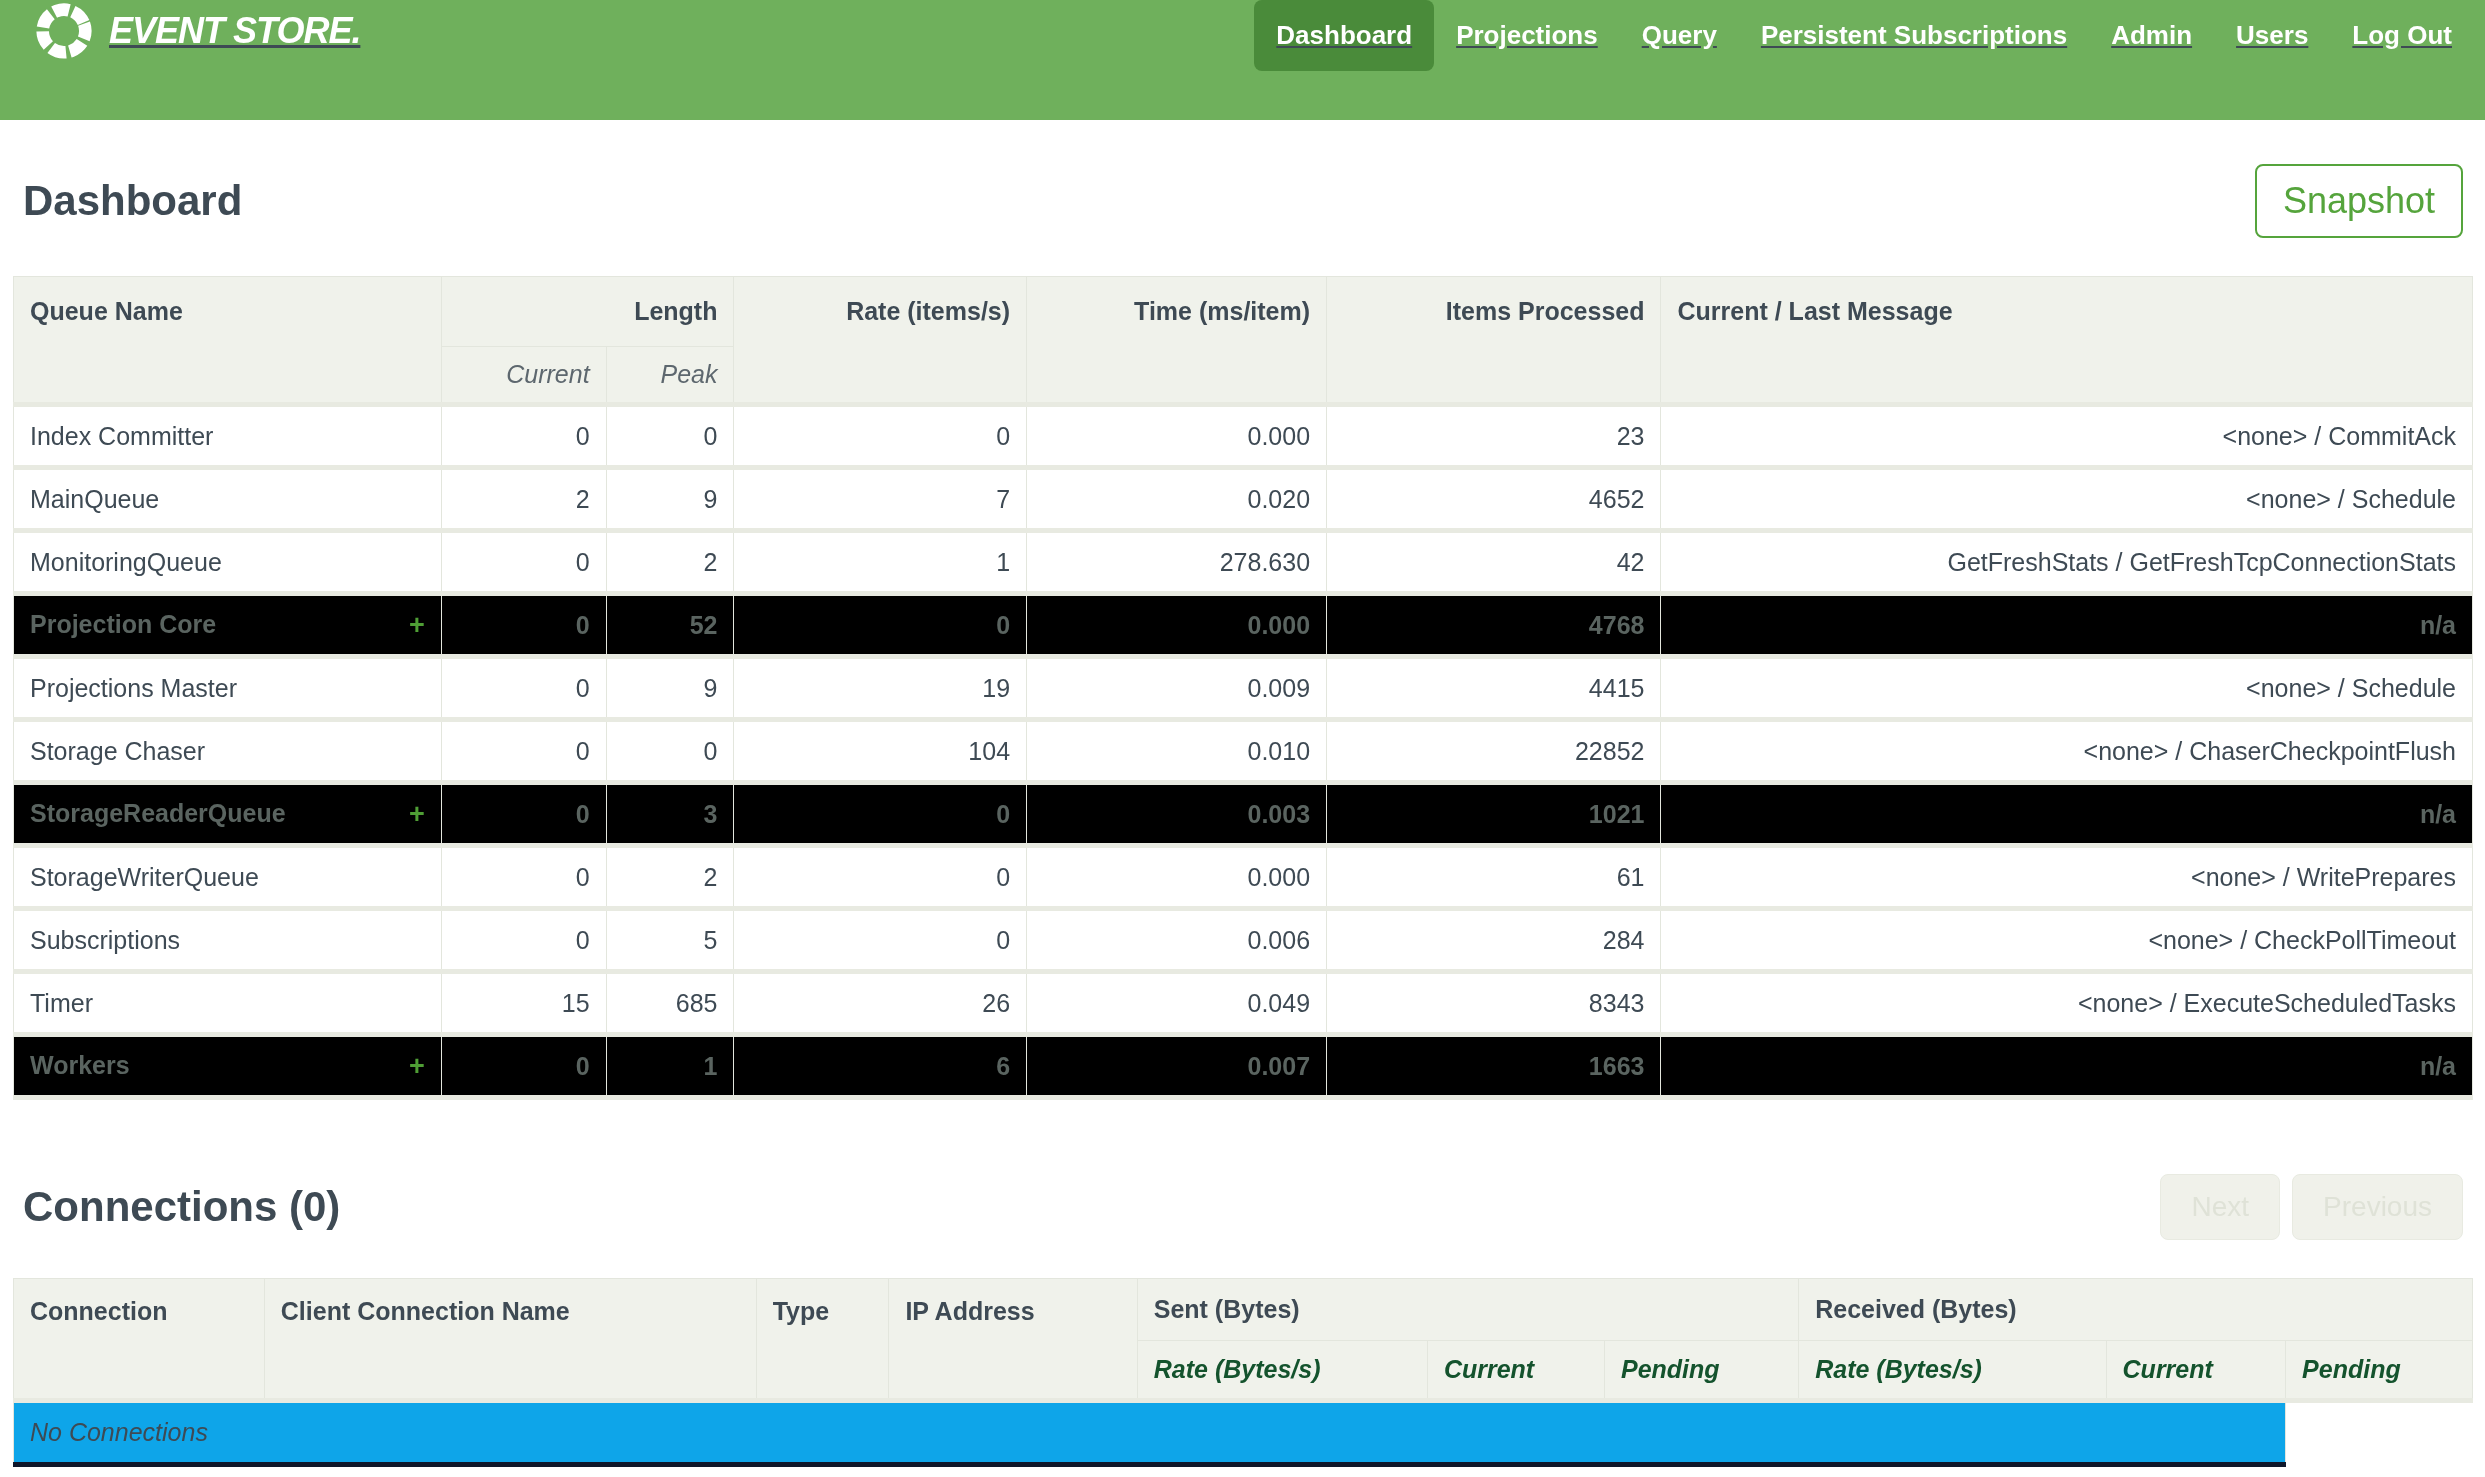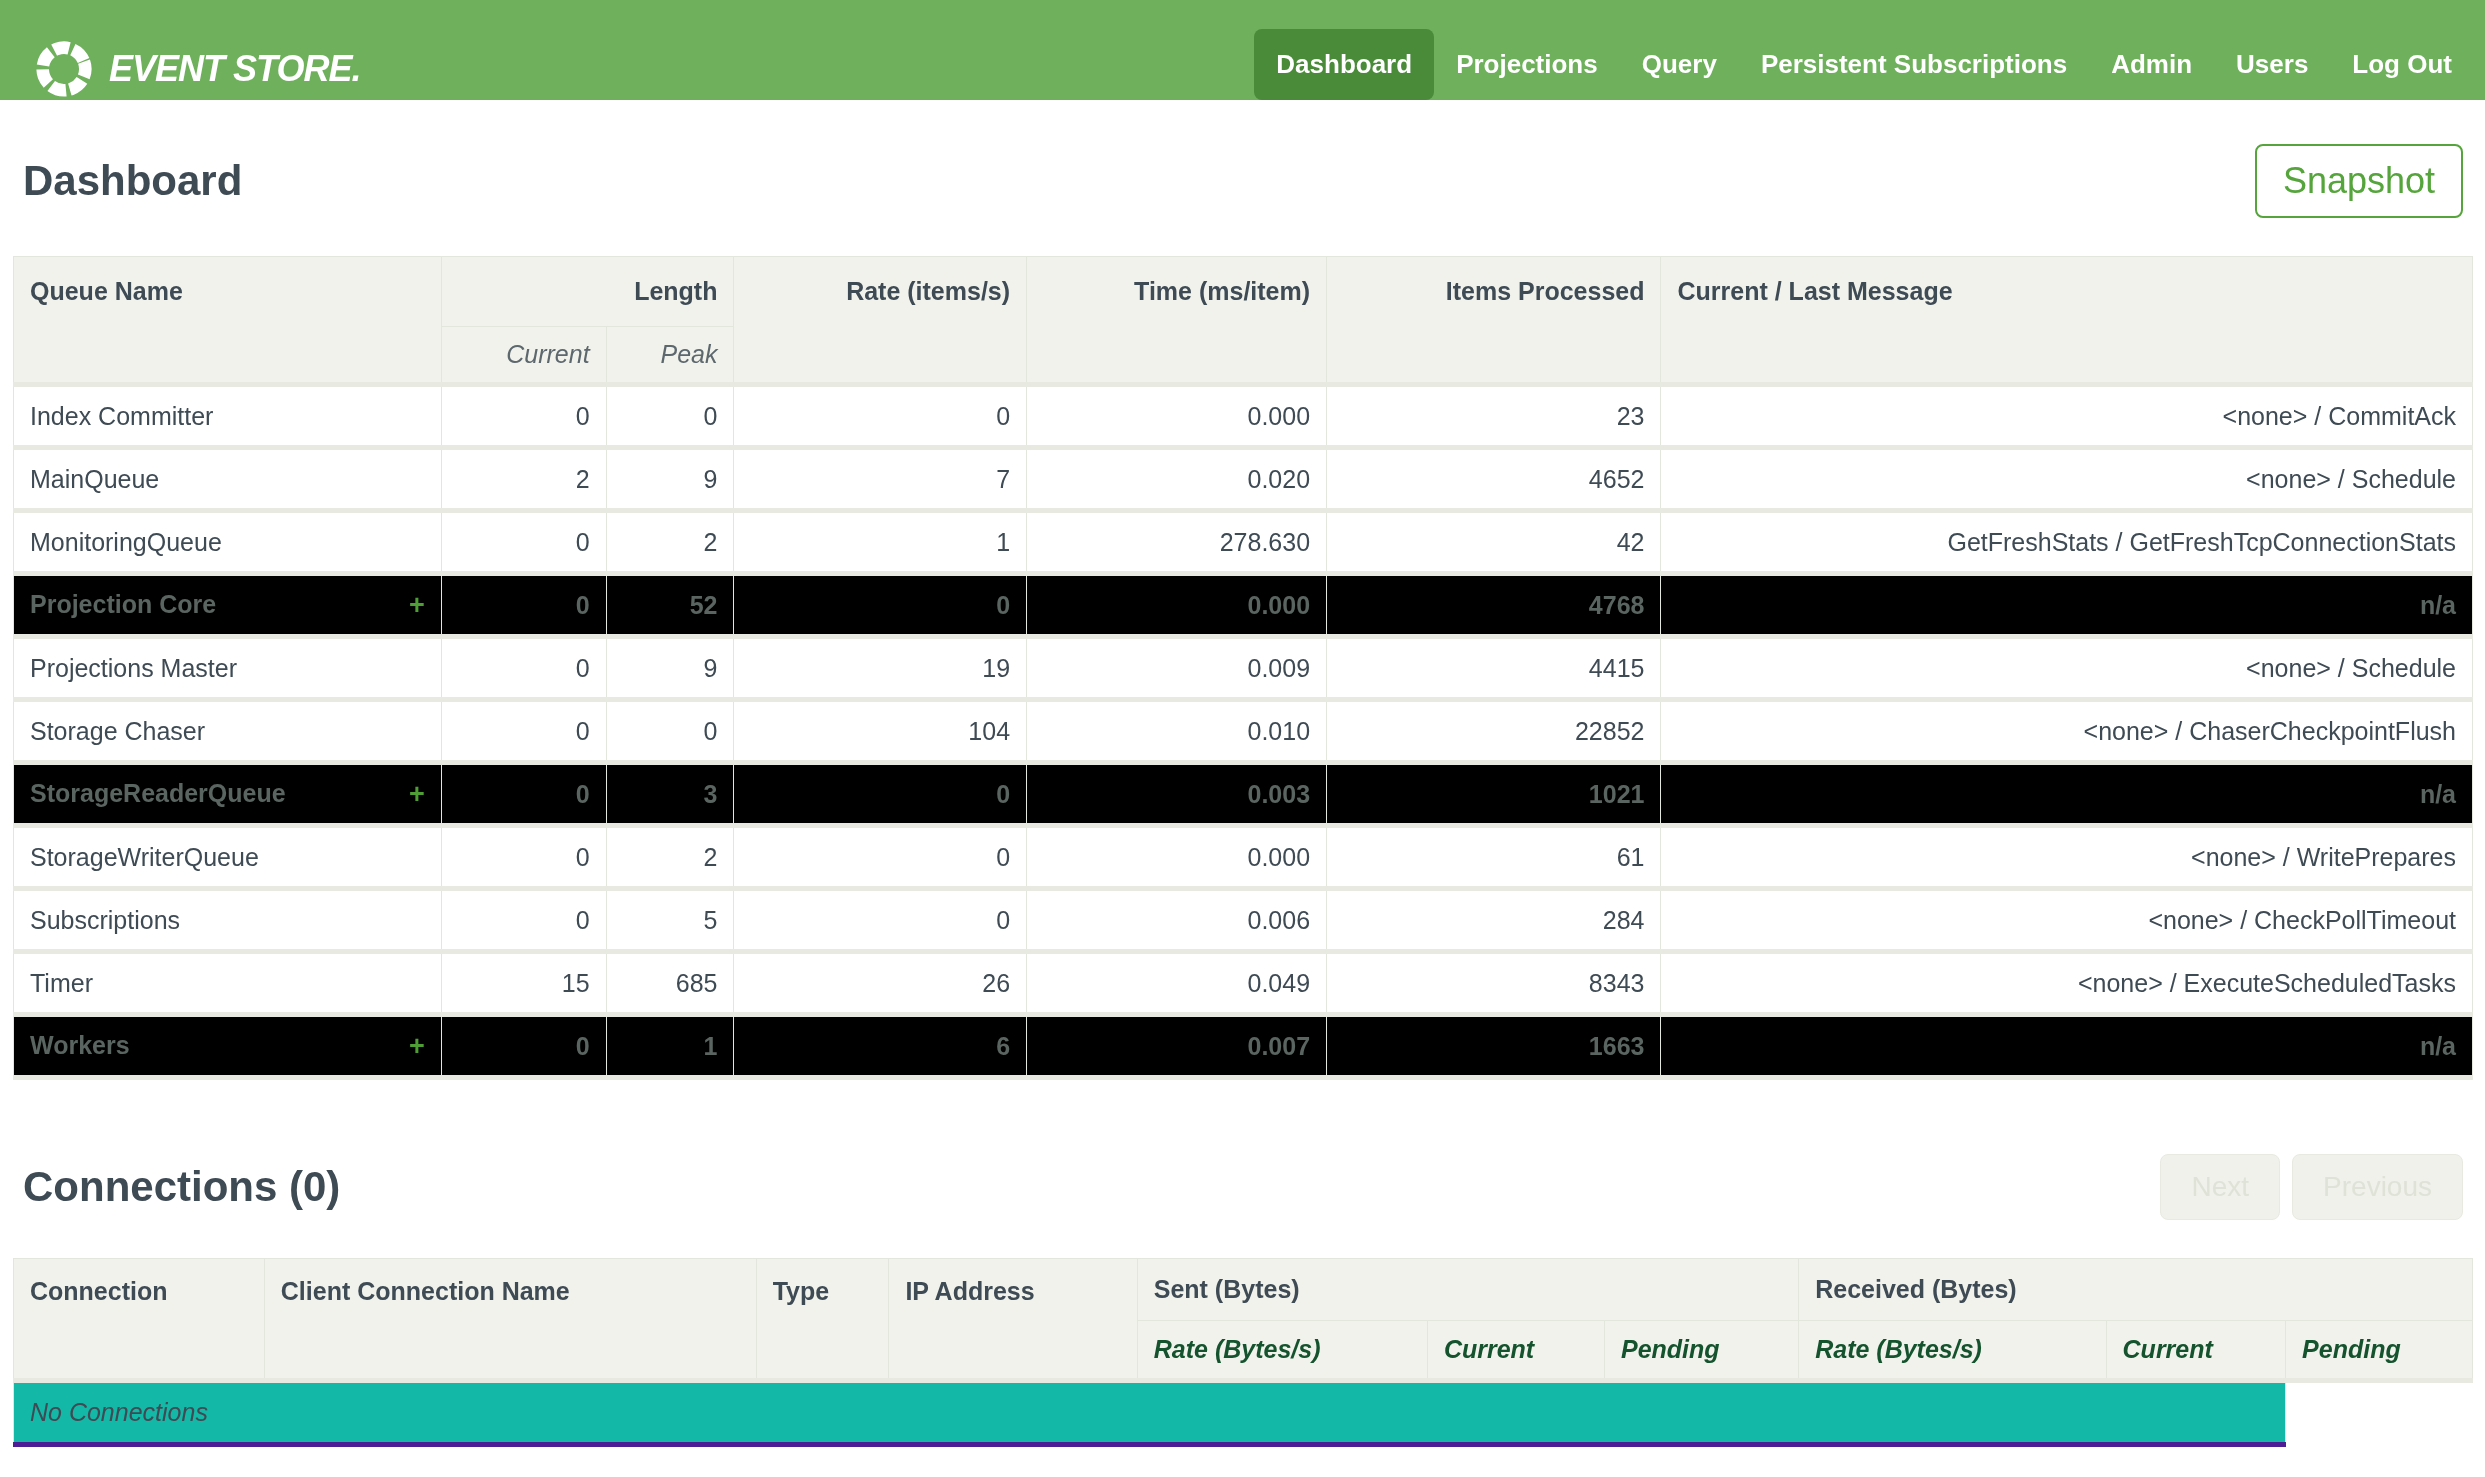--- a/index.html
+++ b/index.html
@@ -1,23 +1,24 @@
 <!DOCTYPE html>
 <html><head>
 <meta charset="utf-8">
 <style>
   * { box-sizing: border-box; margin: 0; padding: 0; }
   html, body { width: 2486px; background: #ffffff; font-family: "Liberation Sans", "DejaVu Sans", sans-serif; }
   body { min-height: 1478px; color: #3e4a54; }
 
   
   .navbar {
-    height: 100px; background: #6fb05c;
-    display: flex; align-items: flex-end;
+    height: 120px; background: #6fb05c;
+    display: flex; align-items: flex-start;
     padding: 0 12px 0 33px;
+    text-decoration: underline;
   }
   .brand { display: flex; align-items: center; gap: 14px; }
   .brand-icon { width: 62px; height: 62px; display: inline-block; }
   .brand-text {
     color: #ffffff; font-size: 36px; font-weight: bold; font-style: italic;
     letter-spacing: -1px; white-space: nowrap;
   }
   .nav-items { margin-left: auto; display: flex; align-items: center; }
   .nav-item {
     color: #ffffff; font-size: 26px; font-weight: bold;
@@ -76,22 +77,22 @@
   .ctable th {
     background: #f0f2eb; border: 1px solid #e3e6dd; border-bottom: 5px solid #e8eae1;
     padding: 0 16px; text-align: left; font-weight: bold; white-space: nowrap; overflow: hidden;
   }
   .ctable thead tr:first-child th { height: 62px; }
   .ctable thead tr:last-child th { height: 60px; }
   .ctable th.h-span { vertical-align: top; padding-top: 18px; }
   .ctable th.h-group { border-bottom: 1px solid #e3e6dd; }
   .ctable th.h-sub { font-style: italic; color: #14532d; }
   .ctable td.nc {
-    height: 64px; background: #14b8a6; font-style: italic; padding: 0 16px;
-    border: 1px solid #e3e6dd; border-bottom: 5px solid #4c1d95; border-top: none;
+    height: 64px; background: #0ea5e9; font-style: italic; padding: 0 16px;
+    border: 1px solid #e3e6dd; border-bottom: 5px solid #0f172a; border-top: none;
   }
   .ctable td.ghost { border: none; background: transparent; }
 </style>
 </head>
 <body>
 
 <nav class="navbar">
   <div class="brand">
     <span class="brand-icon">
       <svg viewBox="0 0 64 64" width="62" height="62" aria-hidden="true">

